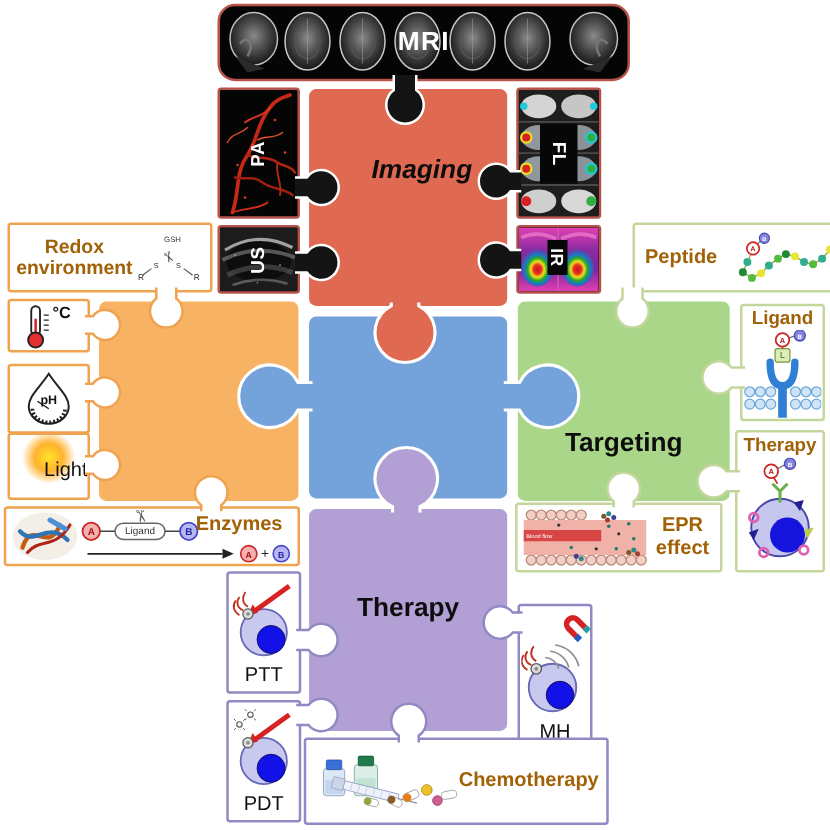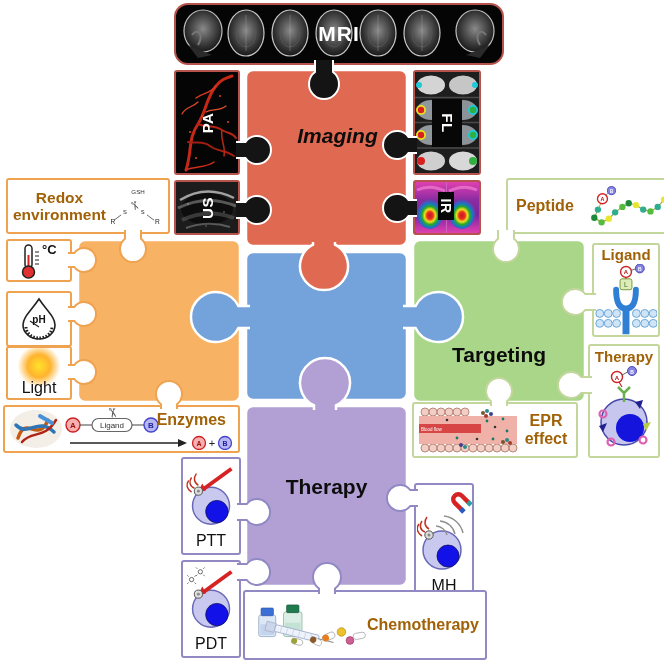--- a/index.html
+++ b/index.html
@@ -207,21 +207,21 @@
       <path d="M23,2 C15,14 7,20 7,28 A16,14 0 0 0 39,28 C39,20 31,14 23,2 Z" fill="#fff" stroke="#222" stroke-width="1.6"></path>
       <path d="M10,30 A13,11 0 0 0 36,30" fill="none" stroke="#222" stroke-width="3" stroke-dasharray="1.6,1.6"></path>
       <line x1="23" y1="30" x2="14" y2="24" stroke="#222" stroke-width="1.2"></line>
       <text x="23" y="26" font-size="10" font-weight="bold" fill="#111" text-anchor="middle">pH</text>
     </svg>
   </div>
 
   <div class="panel p-resp" style="left:6px;top:346px;width:66px;height:54px;">
     <div style="position:absolute;left:9px;top:-2px;width:44px;height:40px;border-radius:50%;
          background:radial-gradient(circle,#ffe22a 0%,#ffb32e 38%,rgba(255,170,70,0) 72%);"></div>
-    <div class="bottom-label" style="bottom:1px;">Light</div>
+    <div class="bottom-label" style="bottom:12px;text-align:right;">Light</div>
   </div>
 
   <div class="panel p-resp" style="left:3px;top:405px;width:237px;height:48px;">
     <svg style="position:absolute;left:1px;top:1px;" width="231" height="42" viewBox="0 0 231 42">
       <ellipse cx="30" cy="21" rx="26" ry="19" fill="#f3eee6"></ellipse>
       <g fill="none" stroke-linecap="round">
         <path d="M12,30 C20,6 32,36 42,12" stroke="#c55a11" stroke-width="3.5"></path>
         <path d="M10,17 C22,30 32,8 48,24" stroke="#2e75b6" stroke-width="3.5"></path>
         <path d="M16,34 C26,22 38,32 50,12" stroke="#b02418" stroke-width="2.5"></path>
         <path d="M34,8 L46,15" stroke="#4a90d9" stroke-width="4"></path>

